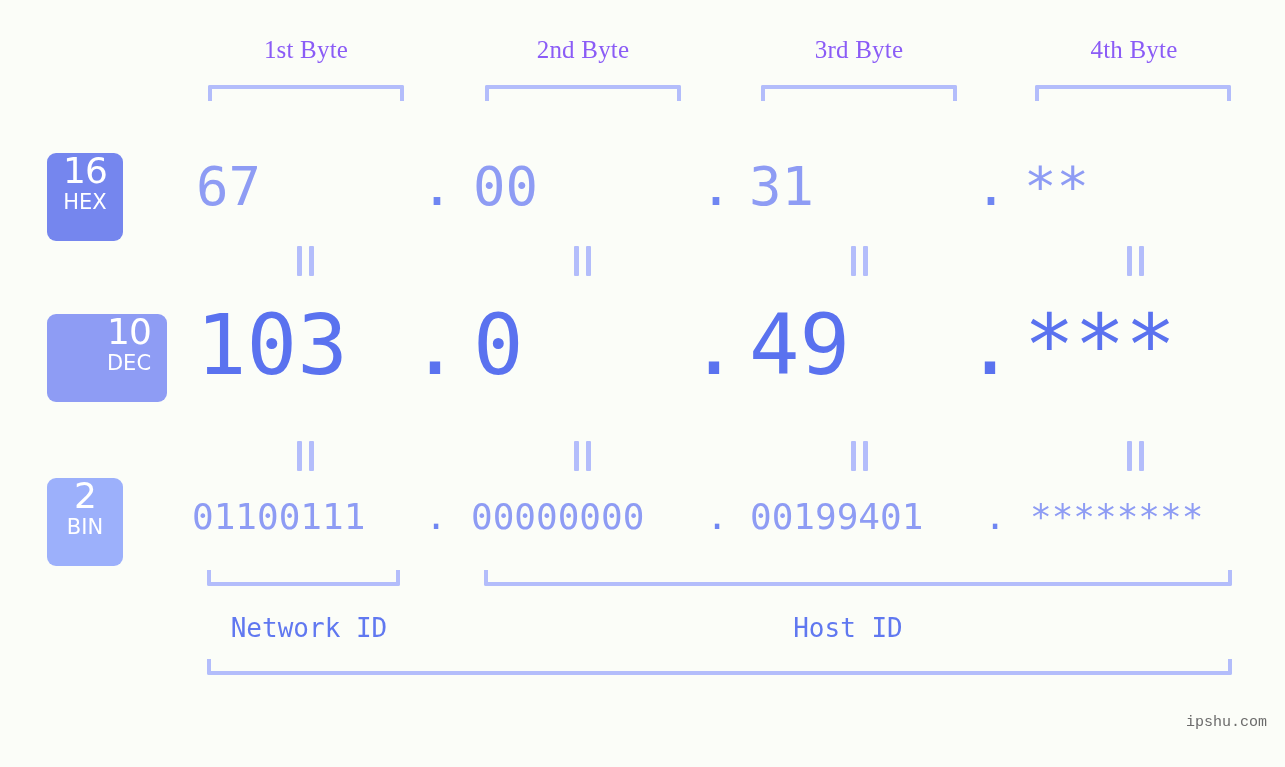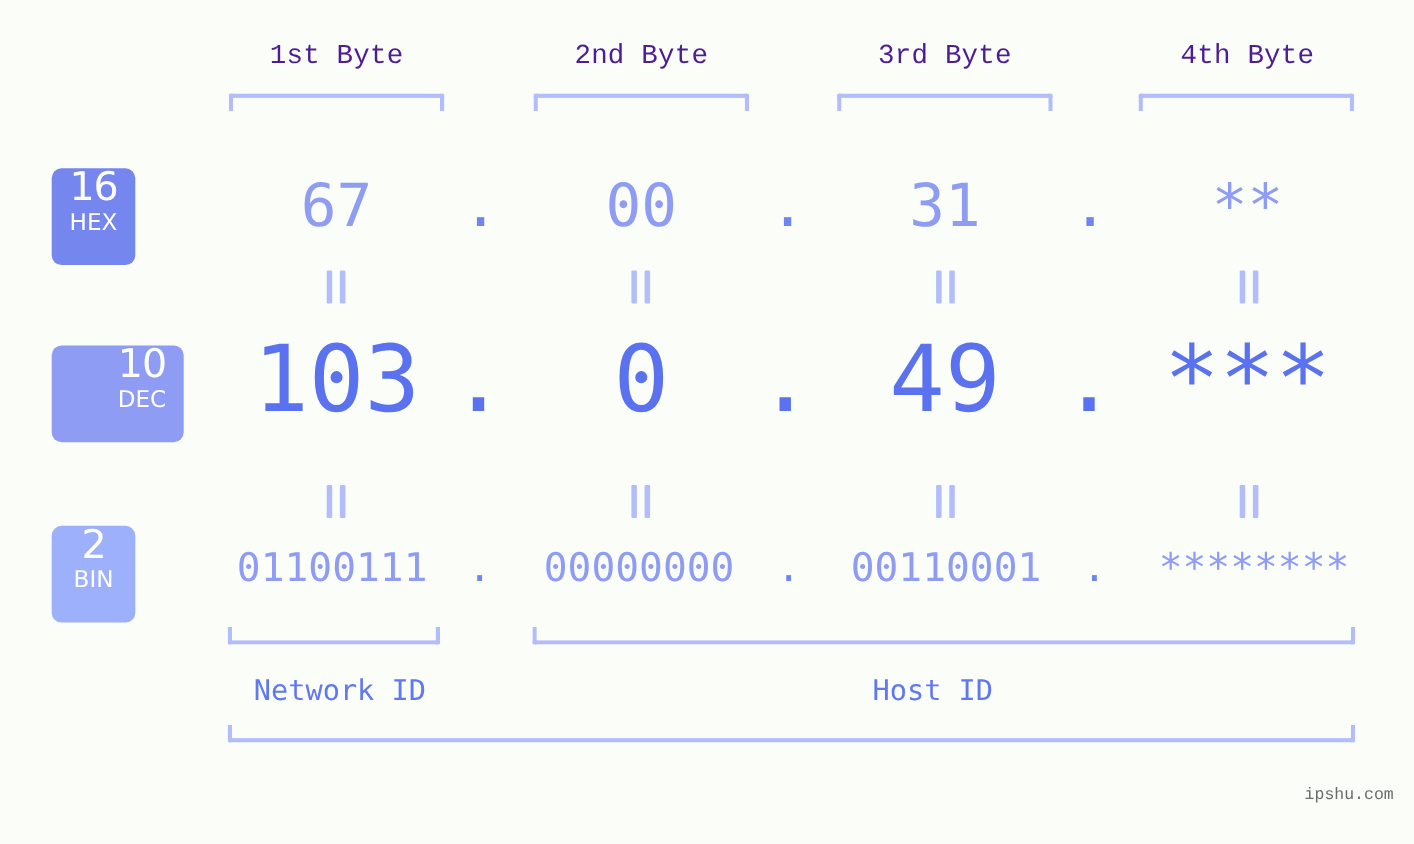--- a/index.html
+++ b/index.html
@@ -17,23 +17,23 @@
     position: relative;
     width: 1285px;
     height: 767px;
   }
 
   
   .abs { position: absolute; }
 
   
   .byte-label {
-    font-family: Liberation Mono, monospace;
+    font-family: Liberation Serif, serif;
     font-size: 25px;
-    color: #4c1d95;
+    color: #8b5cf6;
     text-align: center;
     white-space: nowrap;
     letter-spacing: 0.2px;
   }
 
   
   .bracket-down {
     border-top: 4px solid #b3bdfb;
     border-left: 4px solid #b3bdfb;
     border-right: 4px solid #b3bdfb;
@@ -72,21 +72,20 @@
     font-size: 21px;
     font-weight: 400;
     margin-top: 3px;
   }
   .badge-hex { background: #7586ee; }
   .badge-dec { background: #8e9cf4; }
   .badge-bin { background: #9cb0fb; }
 
   
   .octet {
-    text-align: center;
     white-space: nowrap;
     font-family: "DejaVu Sans Mono", monospace;
   }
   .row-hex .octet { font-size: 54px; color: #8e9cf4; }
   .row-dec .octet { font-size: 84px; color: #5a72ef; }
   .row-bin .octet { font-size: 36px; color: #8e9cf4; }
 
   .dot {
     font-family: "DejaVu Sans Mono", monospace;
     text-align: center;
@@ -215,21 +214,21 @@
   <div class="abs badge badge-bin" style="left:47px; top:478px;">
     <span class="num">2</span>
     <span class="nm">BIN</span>
   </div>
 
   <div class="row-bin">
     <div class="abs octet" style="left:192px; top:496px; width:220px;">01100111</div>
     <div class="abs dot" style="left:403px; top:496px; width:66px;">.</div>
     <div class="abs octet" style="left:471px; top:496px; width:220px;">00000000</div>
     <div class="abs dot" style="left:684px; top:496px; width:66px;">.</div>
-    <div class="abs octet" style="left:750px; top:496px; width:220px;">00110001</div>
+    <div class="abs octet" style="left:750px; top:496px; width:220px;">00199401</div>
     <div class="abs dot" style="left:962px; top:496px; width:66px;">.</div>
     <div class="abs octet" style="left:1030px; top:496px; width:220px;">********</div>
   </div>
 
   <div class="abs bracket-up" style="left:207px; top:570px; width:193px;"></div>
   <div class="abs bracket-up" style="left:484px; top:570px; width:748px;"></div>
 
   <div class="abs idlabel" style="left:203px; top:613px; width:212px;">Network ID</div>
   <div class="abs idlabel" style="left:742px; top:613px; width:212px;">Host ID</div>
 

